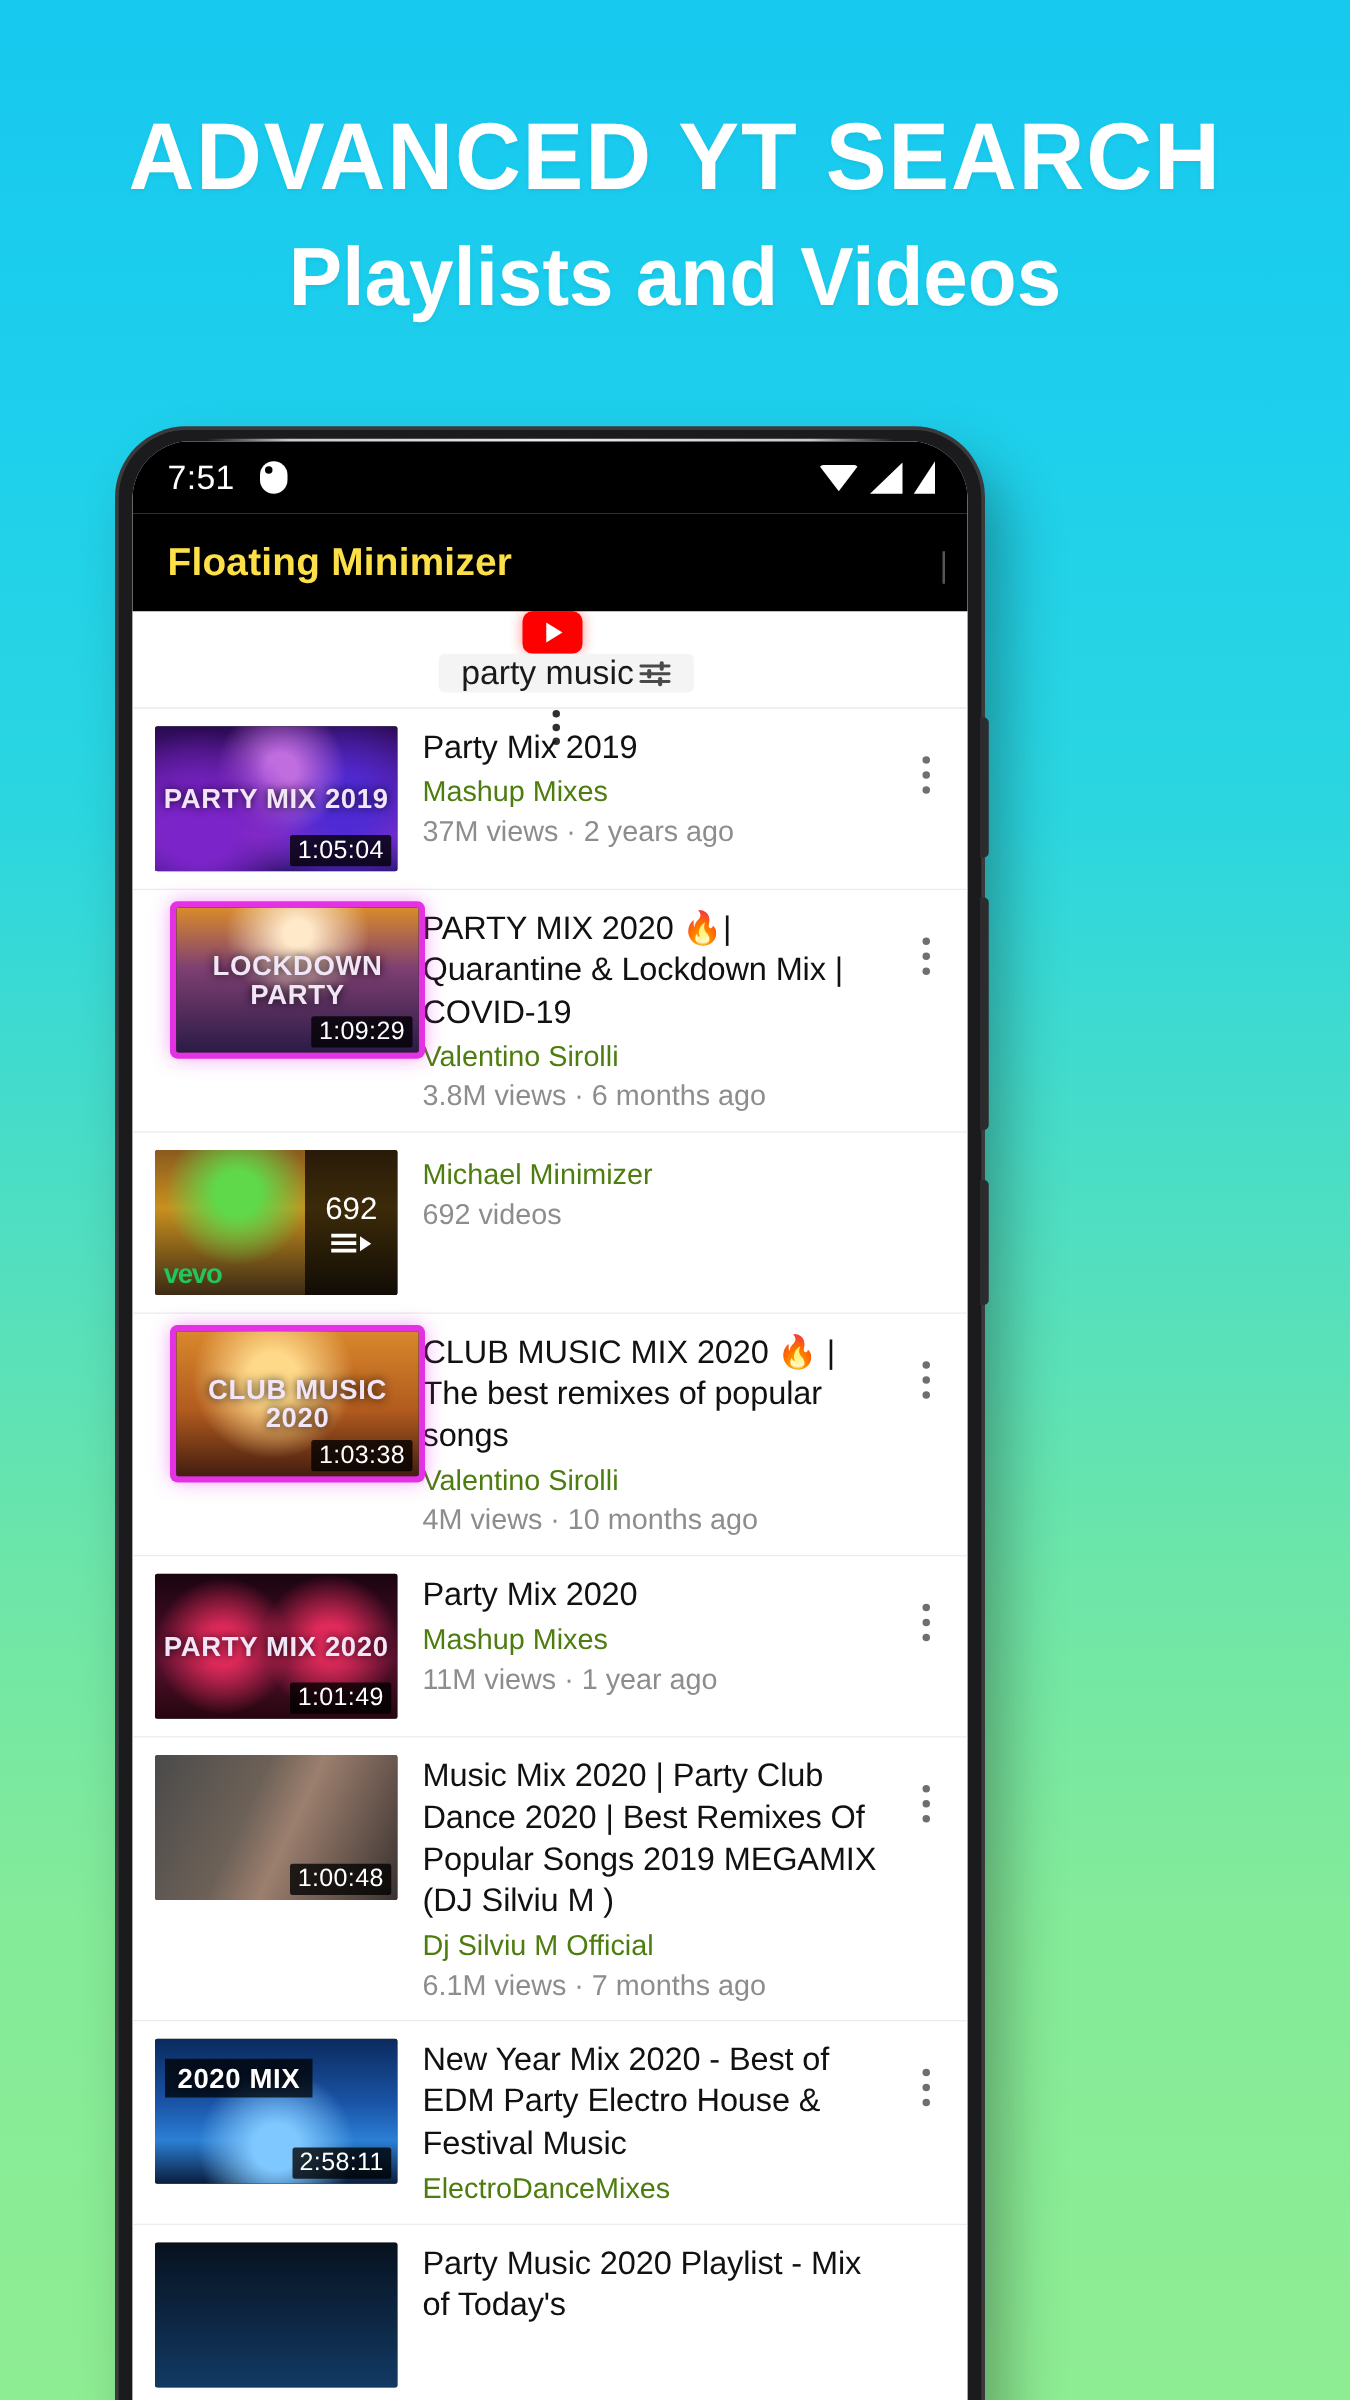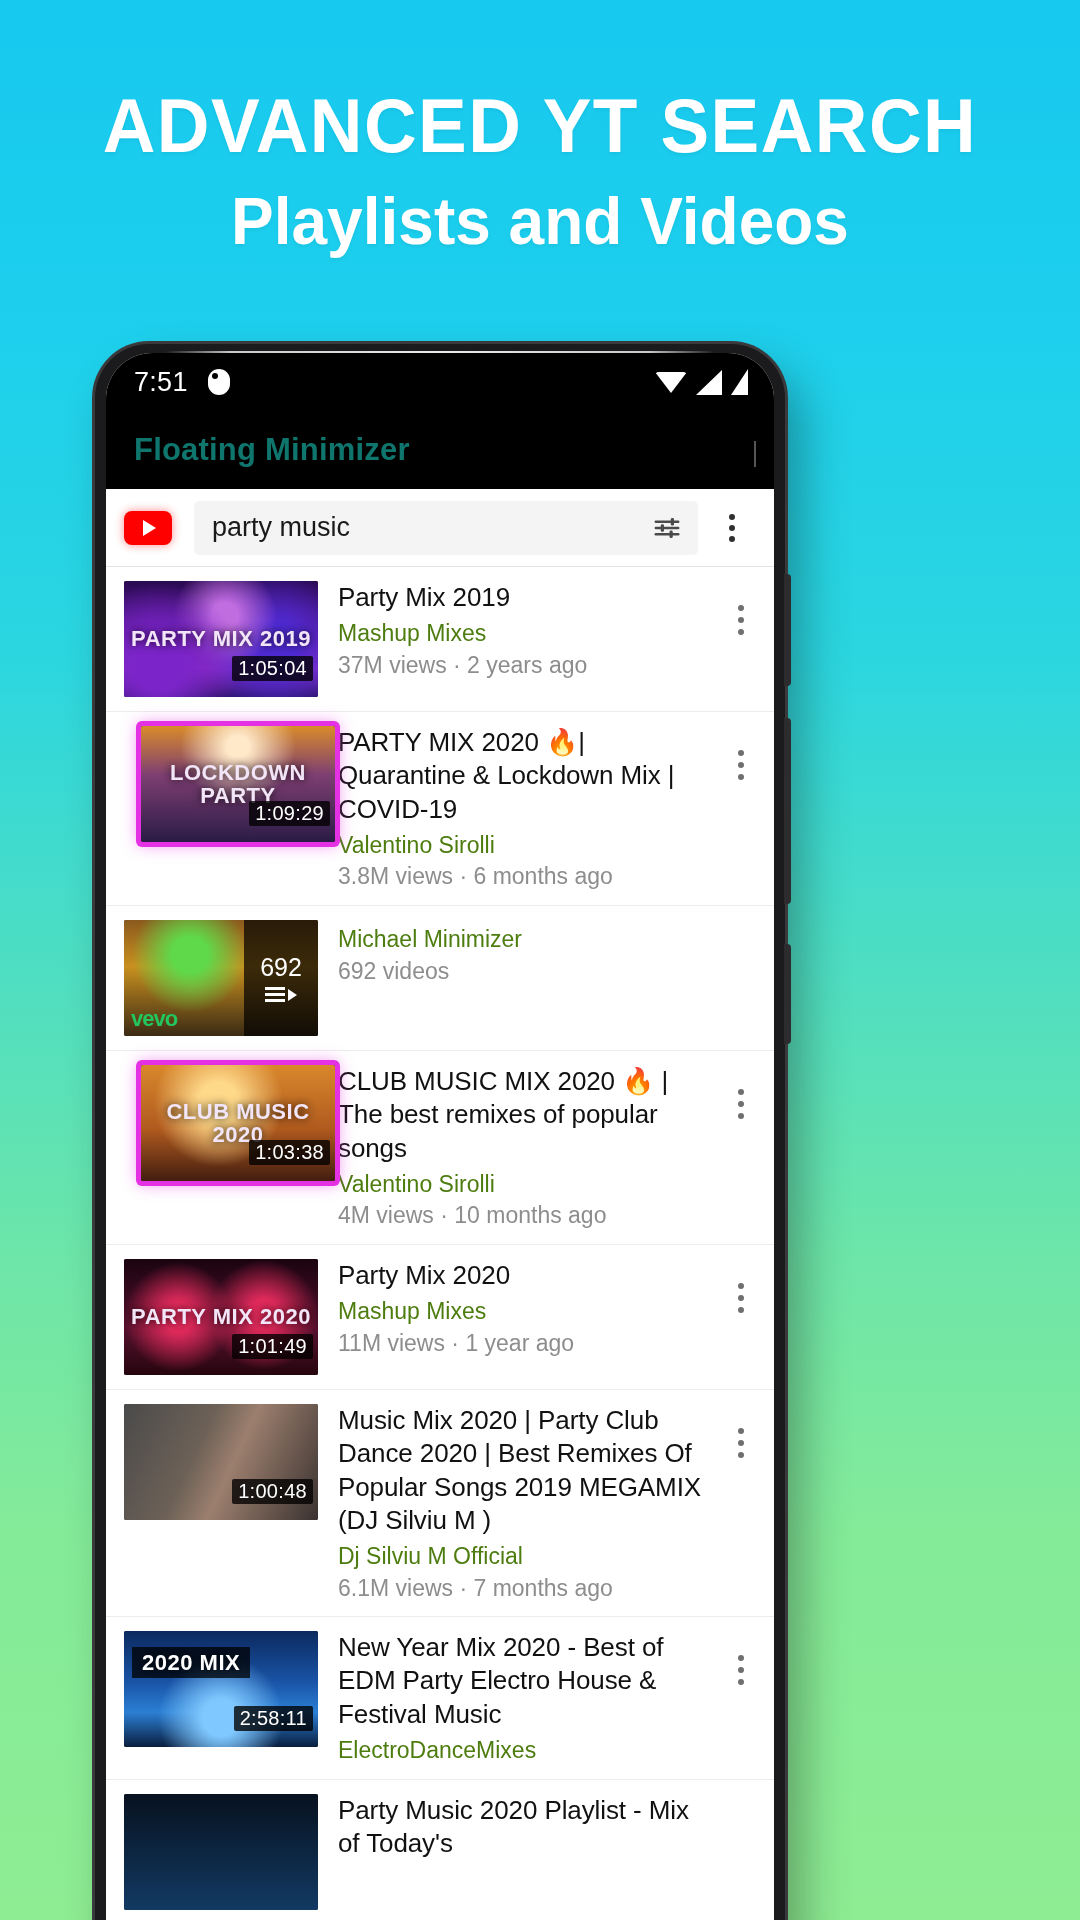--- a/index.html
+++ b/index.html
@@ -138,41 +138,42 @@
   
   .appbar {
     height: 78px;
     background: #000000;
     display: flex;
     align-items: center;
     padding: 0 28px;
     position: relative;
   }
   .appbar-title {
-    color: #0f766e;
+    color: #fde047;
     font-size: 31px;
     font-weight: 700;
     letter-spacing: .2px;
   }
   .appbar-caret {
     position: absolute;
     right: 18px;
     top: 30px;
     width: 2px; height: 26px;
     background: #565656;
   }
 
   
   .searchrow {
     height: 78px;
     background: #ffffff;
     display: flex;
     align-items: center;
     padding: 0 14px 0 18px;
     border-bottom: 1px solid #e4e4e4;
+    flex-direction: column;
   }
   .yt-logo {
     width: 48px; height: 34px;
     background: #ff0000;
     border-radius: 8px;
     display: flex;
     align-items: center;
     justify-content: center;
     flex: 0 0 auto;
     box-shadow: 0 0 10px rgba(255,0,0,.45);
@@ -254,21 +255,21 @@
   .thumb-label.boxed {
     top: 16px; transform: none;
     background: rgba(0,0,0,.75);
     display: inline-block;
     left: 8px; right: auto;
     padding: 4px 10px;
     color: #fff;
   }
   .duration {
     position: absolute;
-    right: 5px; bottom: 16px;
+    right: 5px; bottom: 4px;
     background: rgba(0,0,0,.78);
     color: #ffffff;
     font-size: 20px;
     padding: 1px 6px;
     border-radius: 2px;
     letter-spacing: .3px;
   }
   .vevo {
     position: absolute;
     left: 7px; bottom: 4px;

